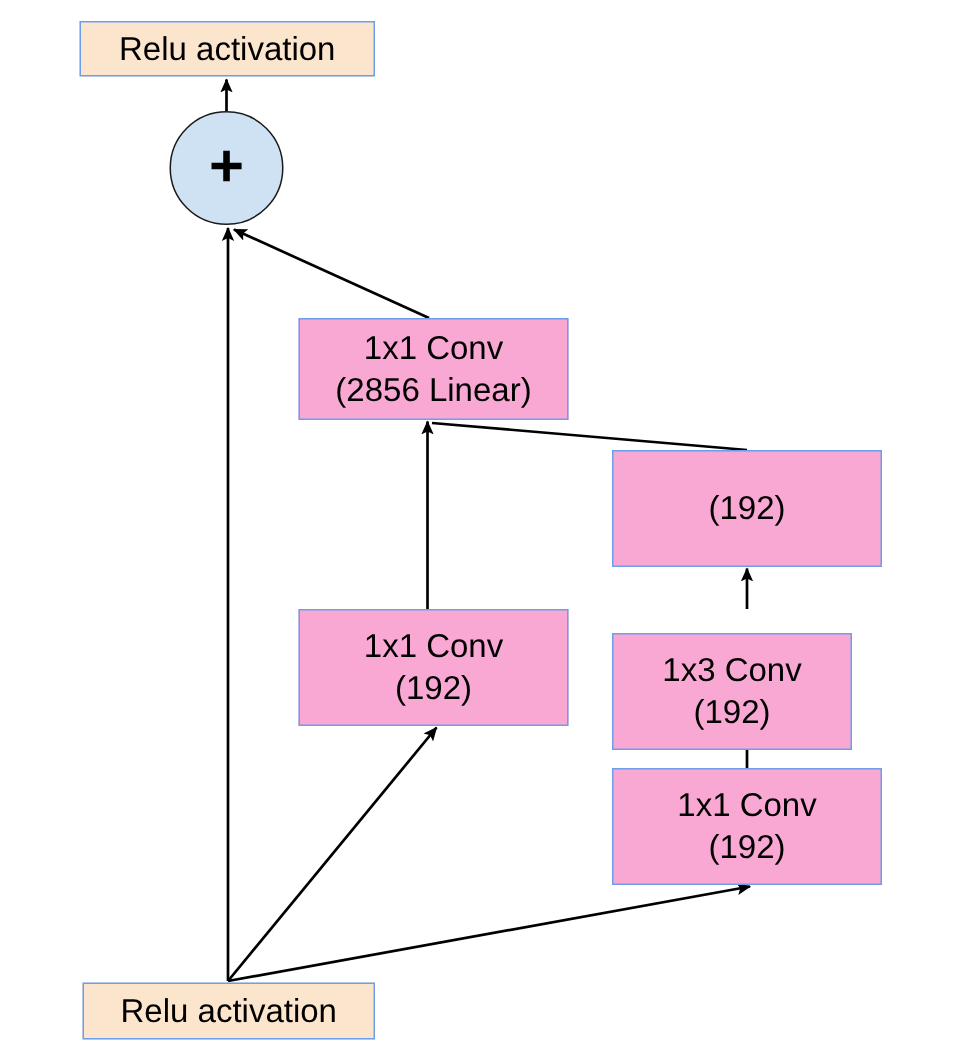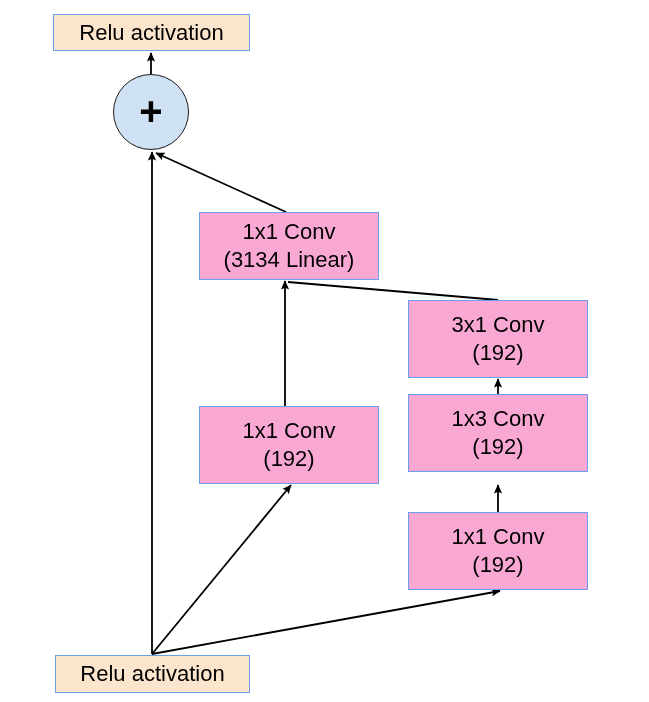--- a/index.html
+++ b/index.html
@@ -102,34 +102,33 @@
   <div class="node-box orange" style="left:53px; top:14px; width:197px; height:37px;">
     <span class="node-line">Relu activation</span>
   </div>
 
   <div class="sum-node" style="left:113px; top:74px; width:76px; height:76px;">
     <span class="sum-glyph">+</span>
   </div>
 
   <div class="node-box blue" style="left:199px; top:212px; width:180px; height:68px;">
     <span class="node-line">1x1 Conv</span>
-    <span class="node-line">(3134 Linear)</span>
+    <span class="node-line">(2856 Linear)</span>
   </div>
 
   <div class="node-box blue" style="left:408px; top:300px; width:180px; height:78px;">
-    <span class="node-line">3x1 Conv</span>
     <span class="node-line">(192)</span>
   </div>
 
   <div class="node-box blue" style="left:199px; top:406px; width:180px; height:78px;">
     <span class="node-line">1x1 Conv</span>
     <span class="node-line">(192)</span>
   </div>
 
-  <div class="node-box blue" style="left:408px; top:394px; width:180px; height:78px;justify-content:center;">
+  <div class="node-box blue" style="left:408px; top:422px; width:160px; height:78px;justify-content:center;">
     <span class="node-line">1x3 Conv</span>
     <span class="node-line">(192)</span>
   </div>
 
   <div class="node-box blue" style="left:408px; top:512px; width:180px; height:78px;">
     <span class="node-line">1x1 Conv</span>
     <span class="node-line">(192)</span>
   </div>
 
   <div class="node-box orange" style="left:55px; top:655px; width:195px; height:38px;">

